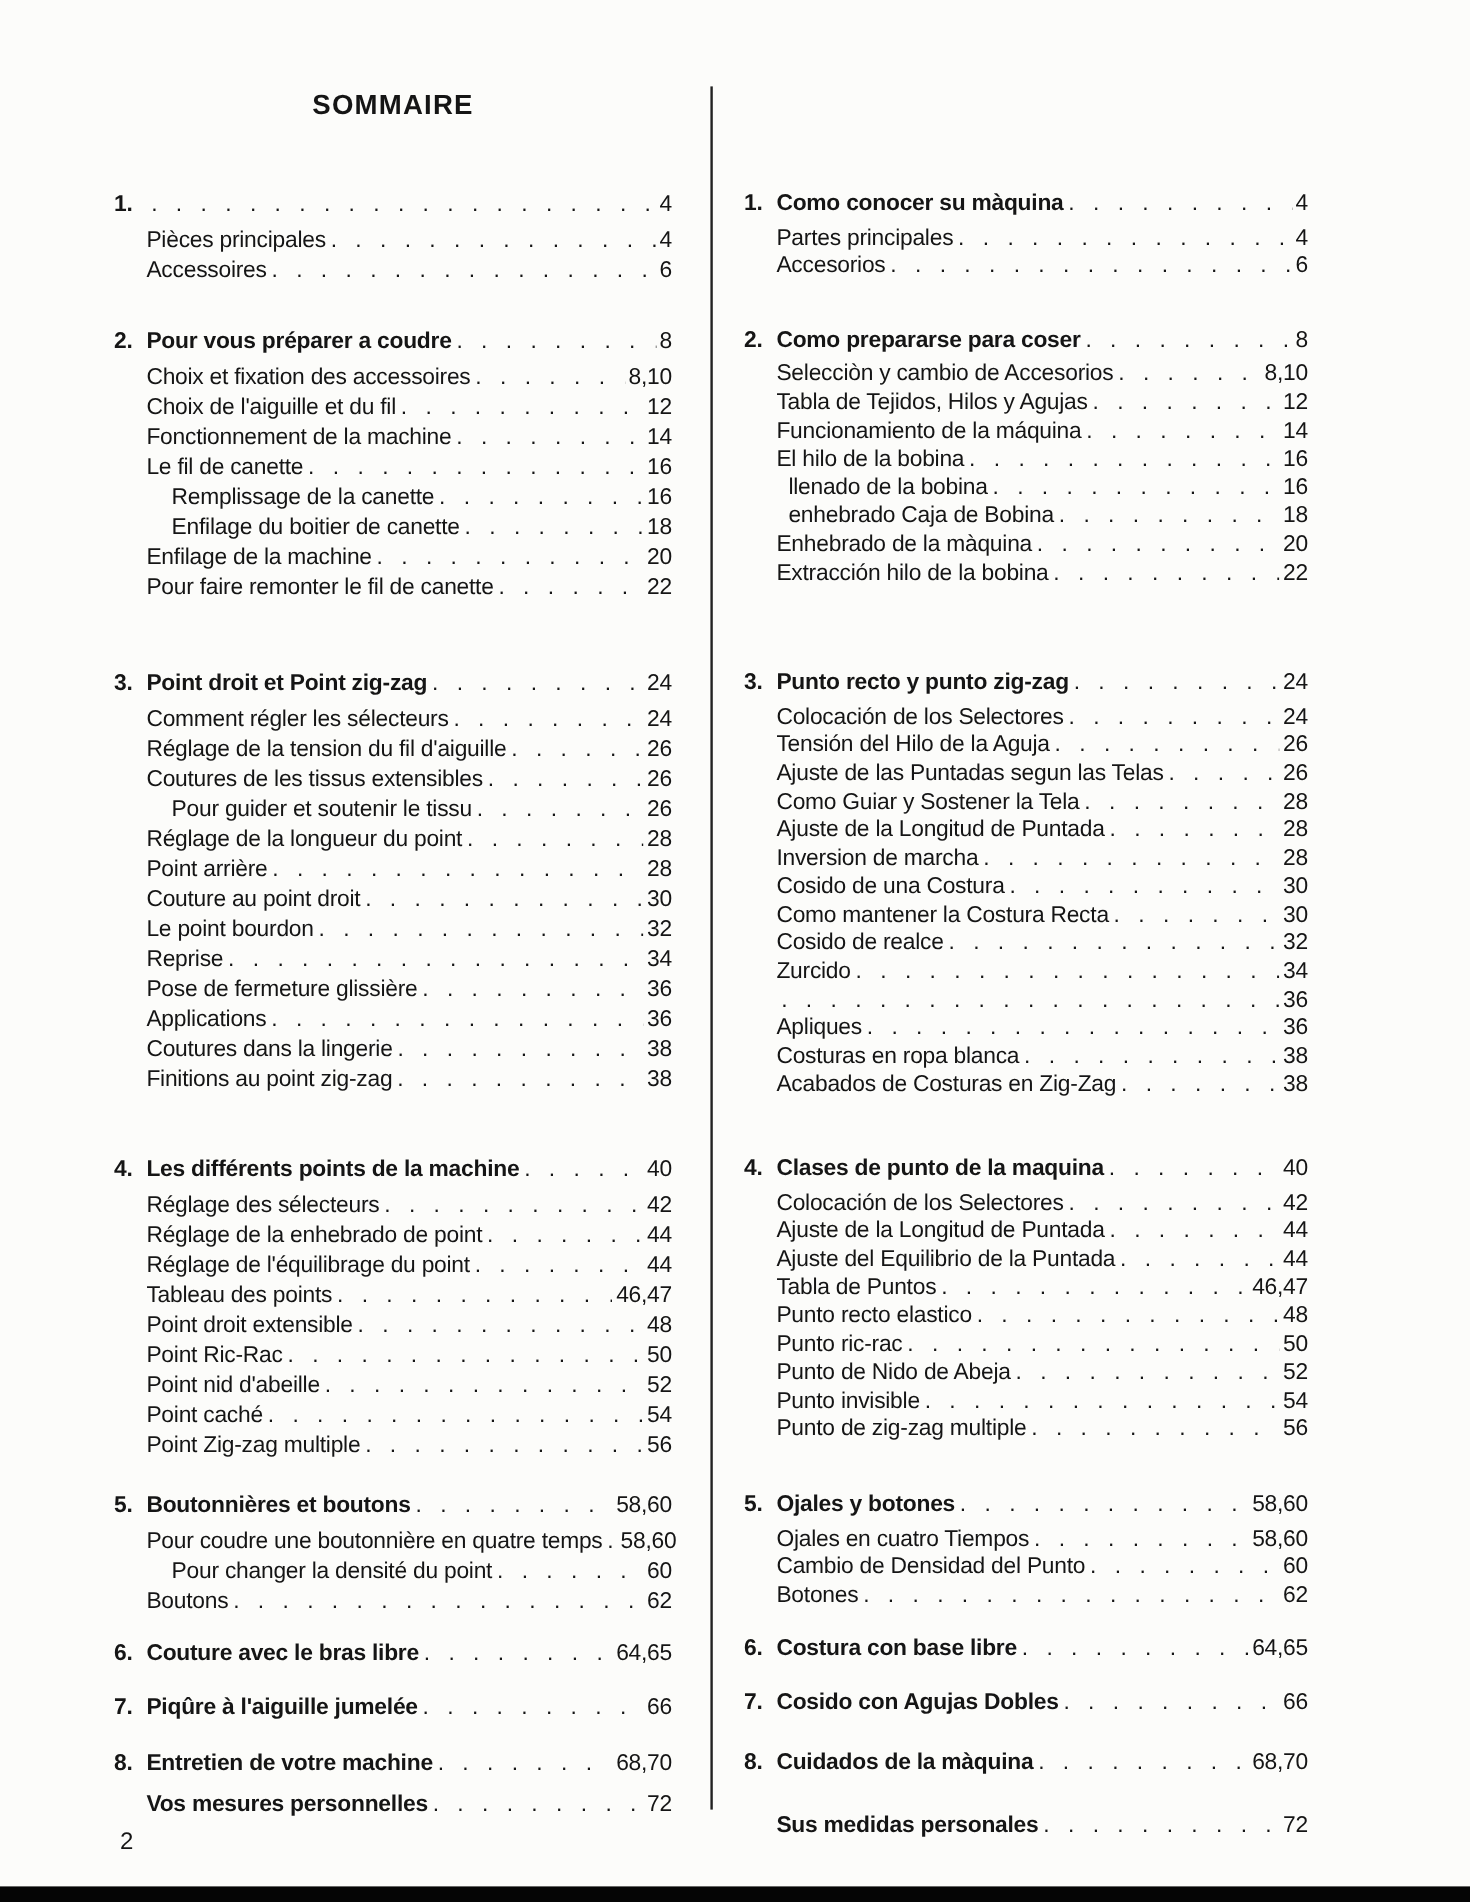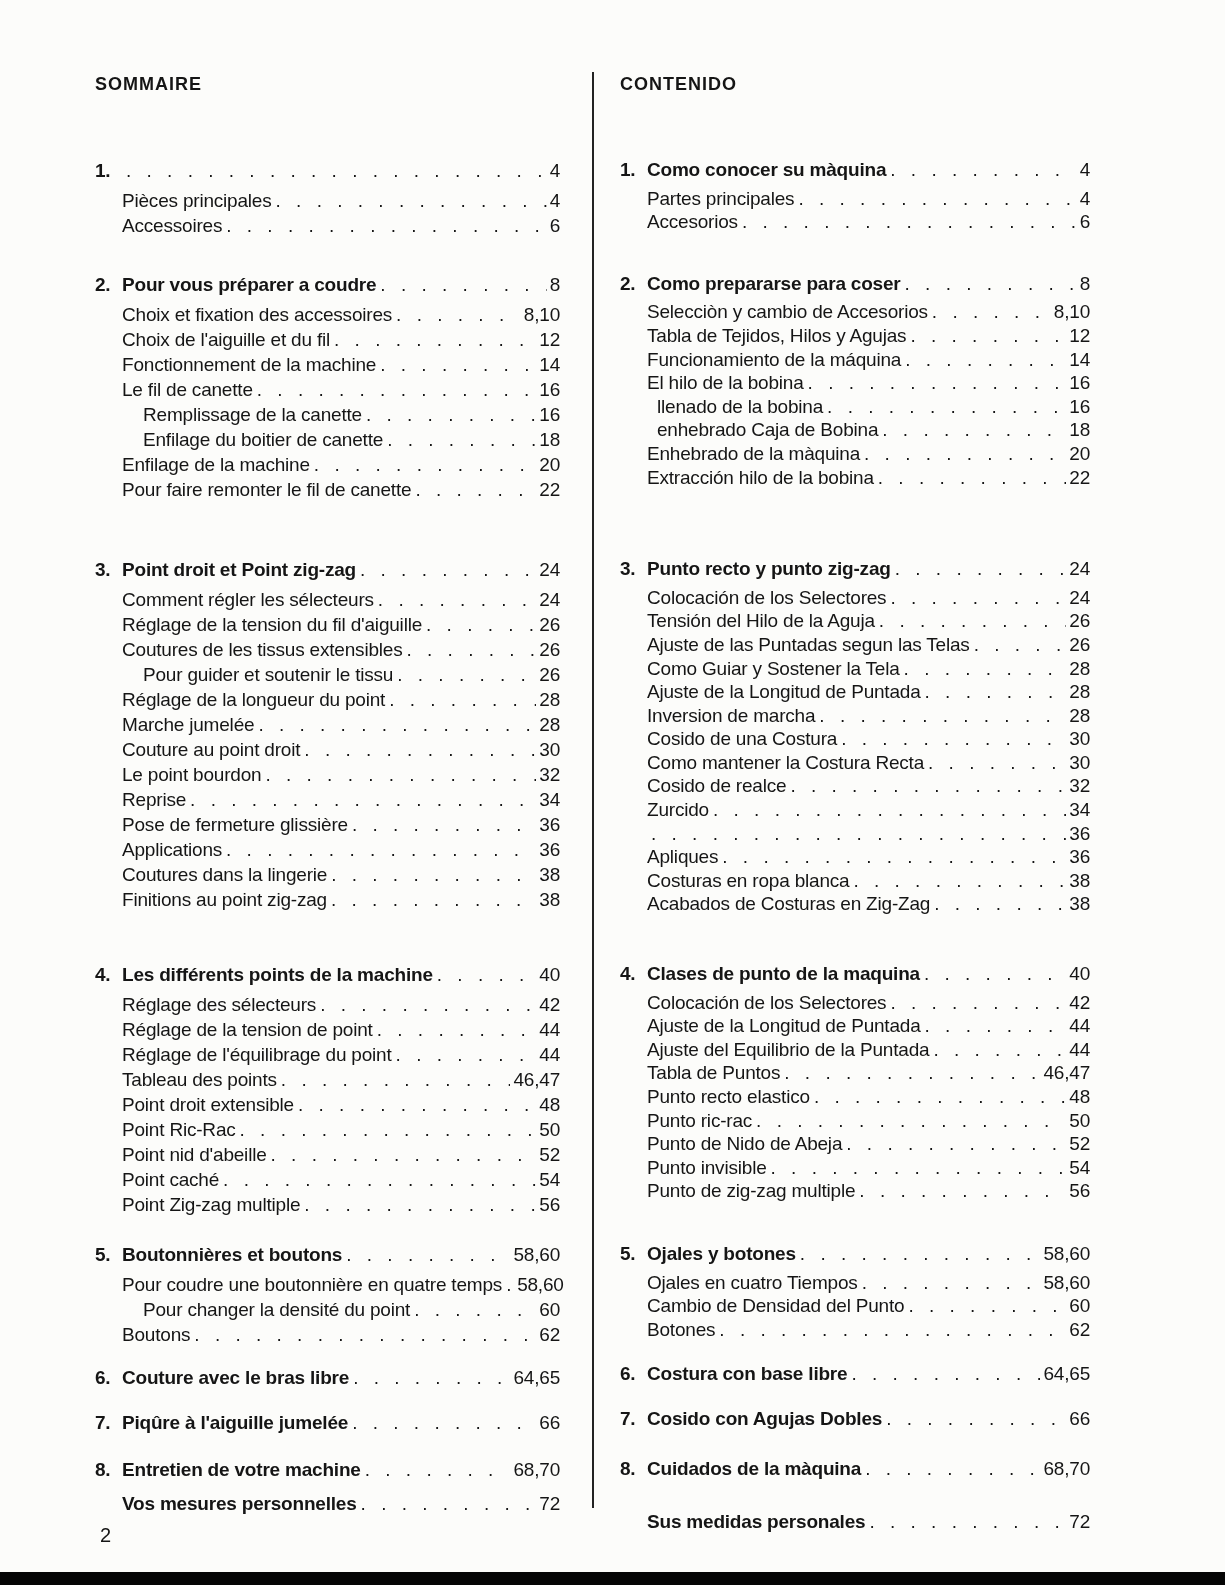--- a/index.html
+++ b/index.html
@@ -11,21 +11,22 @@
     font-family: "Liberation Sans", sans-serif;
     color: #151515;
     overflow: hidden;
     letter-spacing: -0.2px;
   }
   .col { position: absolute; top: 0; height: 1585px; }
   .col-left  { left: 95px;  width: 465px; }
   .col-right { left: 620px; width: 470px; }
   .col-title {
     position: absolute; top: 74px; left: 0; right: 0;
-    font-size: 18px; font-weight: bold; letter-spacing: 1px;
+    text-align: center;
+    font-size: 23px; font-weight: bold; letter-spacing: 1px;
     margin: 0;
   }
   .toc { position: absolute; top: 158px; left: 0; right: 0; }
 
   .row { display: flex; align-items: baseline; font-size: 19px; }
   .col-left  .row { line-height: 25px; }
   .col-right .row { line-height: 23.6px; }
 
   .num { flex: 0 0 27px; font-weight: bold; white-space: nowrap; }
   .label { white-space: nowrap; flex-shrink: 0; }
@@ -182,21 +183,21 @@
             <span class="label">Pour guider et soutenir le tissu</span>
             <span class="dots"></span>
             <span class="pagenum">26</span>
           </div>
           <div class="row item indent-0">
             <span class="label">Réglage de la longueur du point</span>
             <span class="dots"></span>
             <span class="pagenum">28</span>
           </div>
           <div class="row item indent-0">
-            <span class="label">Marche jumelée</span>
+            <span class="label">Point arrière</span>
             <span class="dots"></span>
             <span class="pagenum">28</span>
           </div>
           <div class="row item indent-0">
             <span class="label">Couture au point droit</span>
             <span class="dots"></span>
             <span class="pagenum">30</span>
           </div>
           <div class="row item indent-0">
             <span class="label">Le point bourdon</span>
@@ -235,21 +236,21 @@
             <span class="label">Les différents points de la machine</span>
             <span class="dots"></span>
             <span class="pagenum">40</span>
           </div>
           <div class="row item indent-0">
             <span class="label">Réglage des sélecteurs</span>
             <span class="dots"></span>
             <span class="pagenum">42</span>
           </div>
           <div class="row item indent-0">
-            <span class="label">Réglage de la tension de point</span>
+            <span class="label">Réglage de la enhebrado de point</span>
             <span class="dots"></span>
             <span class="pagenum">44</span>
           </div>
           <div class="row item indent-0">
             <span class="label">Réglage de l'équilibrage du point</span>
             <span class="dots"></span>
             <span class="pagenum">44</span>
           </div>
           <div class="row item indent-0">
             <span class="label">Tableau des points</span>
@@ -336,21 +337,20 @@
             <span class="dots"></span>
             <span class="pagenum">72</span>
           </div>
         </div>
       </div>
   </div>
 
   <div class="divider"></div>
 
   <div class="col col-right">
-    <h1 class="col-title">CONTENIDO</h1>
     <div class="toc">
         <div class="section s1">
           <div class="row header">
             <span class="num">1.</span>
             <span class="label">Como conocer su màquina</span>
             <span class="dots"></span>
             <span class="pagenum">4</span>
           </div>
           <div class="row item indent-0">
             <span class="label">Partes principales</span>

